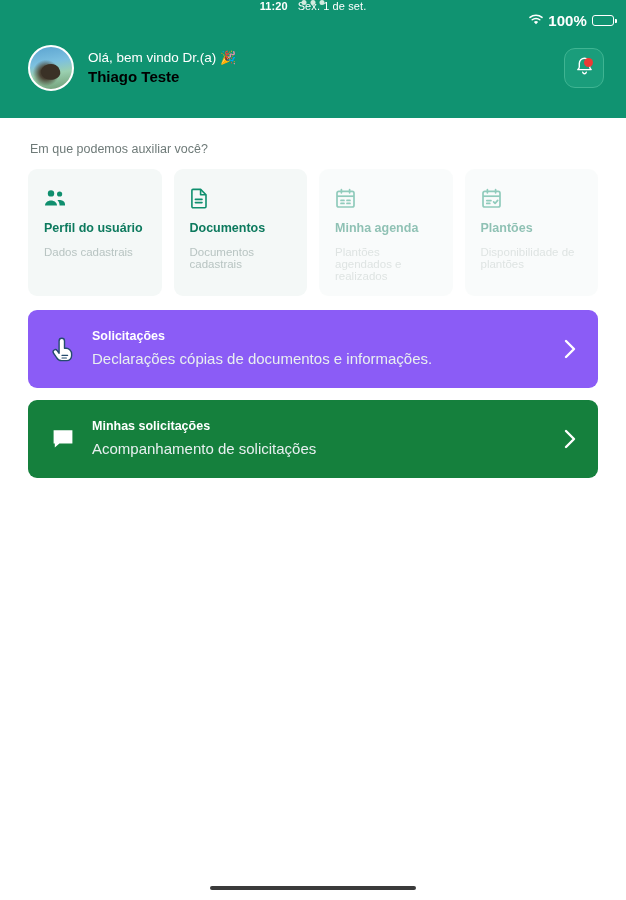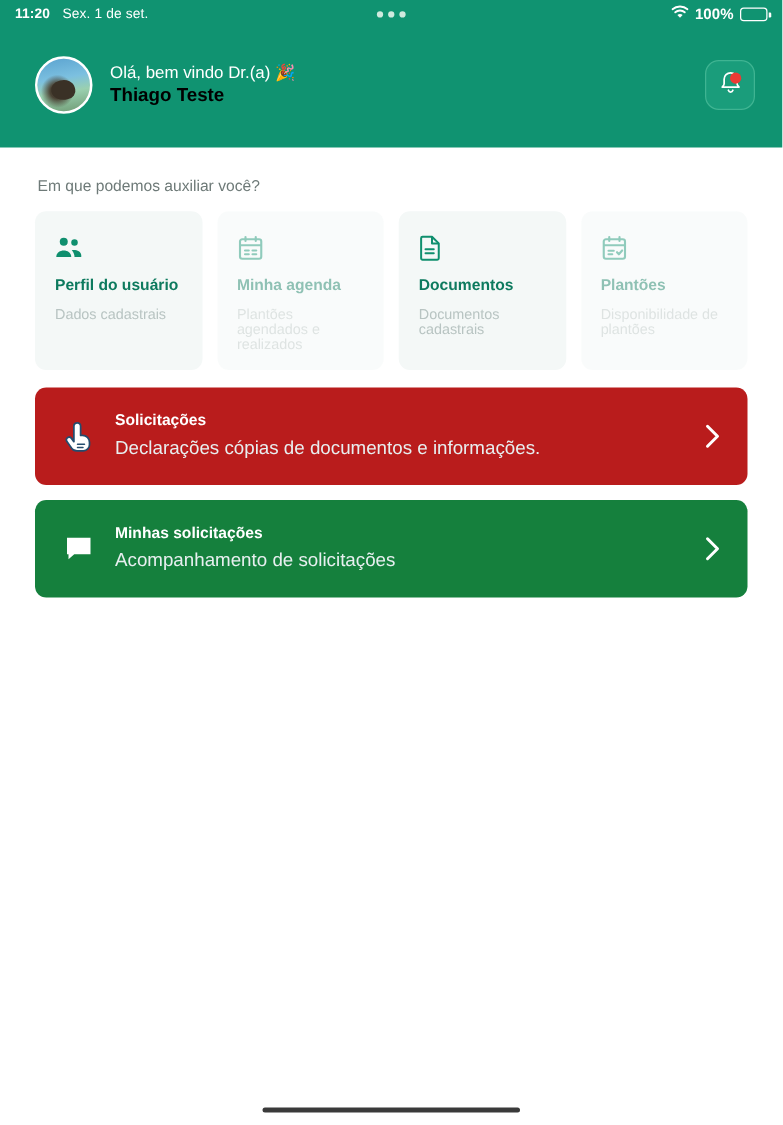--- a/index.html
+++ b/index.html
@@ -29,20 +29,21 @@
   
   .statusbar {
     height: 22px;
     display: flex;
     align-items: center;
     padding: 0 12px;
     color: #ffffff;
     font-size: 11px;
     font-weight: bold;
     letter-spacing: 0.1px;
+    flex-direction: column;
   }
   .sb-left { display: flex; align-items: center; gap: 10px; white-space: nowrap; }
   .sb-time { font-size: 11px; font-weight: bold; }
   .sb-date { font-size: 11px; font-weight: normal; }
   .sb-center {
     position: absolute;
     left: 50%;
     transform: translateX(-50%);
     display: flex;
     gap: 4px;
@@ -52,21 +53,21 @@
     width: 5px; height: 5px;
     border-radius: 50%;
     background: #cfeade;
   }
   .sb-right {
     margin-left: auto;
     display: flex;
     align-items: center;
     gap: 5px;
   }
-  .sb-pct { font-size: 12px; font-weight: bold; }
+  .sb-pct { font-size: 15px; font-weight: bold; }
   .batt {
     width: 22px; height: 11px;
     border: 1.4px solid #ffffff;
     border-radius: 3px;
     position: relative;
     padding: 1px;
   }
   .batt::after {
     content: "";
     position: absolute;
@@ -182,21 +183,21 @@
   
   .banner {
     margin-top: 12px;
     border-radius: 9px;
     height: 78px;
     display: flex;
     align-items: center;
     padding: 0 20px 0 18px;
     cursor: pointer;
   }
-  .banner.blue { background: #b91c1c; margin-top: 14px; }
+  .banner.blue { background: #8b5cf6; margin-top: 14px; }
   .banner.green { background: #15803d; margin-top: 12px; }
 
   .banner-icon {
     width: 34px;
     flex: 0 0 34px;
     display: flex;
     align-items: center;
     justify-content: center;
     color: #ffffff;
   }
@@ -292,43 +293,43 @@
           <circle cx="7" cy="4.4" r="3.2"></circle>
           <circle cx="15.6" cy="5" r="2.6"></circle>
           <path d="M1 16.6c0-3.1 2.7-5.2 6-5.2s6 2.1 6 5.2H1z"></path>
           <path d="M13.4 11.1c2.9-0.6 7.6 0.4 7.6 4.1v1.4h-5.4c0-2.1-0.8-4.1-2.2-5.5z"></path>
         </svg>
       </div>
       <div class="card-title">Perfil do usuário</div>
       <div class="card-sub">Dados cadastrais</div>
     </div>
 
+    <div class="card">
+      <div class="card-icon">
+        <svg width="19" height="22" viewBox="0 0 19 22" fill="none" stroke="currentColor" stroke-width="1.6">
+          <path d="M3 2.4h7.6l5.4 5.3v11.9c0 0.6-0.5 1.1-1.1 1.1H3c-0.6 0-1.1-0.5-1.1-1.1V3.5c0-0.6 0.5-1.1 1.1-1.1z" stroke-linejoin="round"></path>
+          <path d="M10.6 2.4v5.3H16" stroke-linejoin="round"></path>
+          <path d="M5.4 12.4h6.6M5.4 15.6h6.6" stroke-linecap="round"></path>
+        </svg>
+      </div>
+      <div class="card-title">Documentos</div>
+      <div class="card-sub">Documentos cadastrais</div>
+    </div>
+
     <div class="card faded">
       <div class="card-icon">
         <svg width="21" height="21" viewBox="0 0 21 21" fill="none" stroke="currentColor" stroke-width="1.7">
           <rect x="2" y="3.4" width="17" height="15.6" rx="1.8"></rect>
           <path d="M2 8.2h17"></path>
           <path d="M6.4 1.6v3.2M14.6 1.6v3.2" stroke-linecap="round"></path>
           <path d="M6 12.4h3M12 12.4h3M6 15.4h3M12 15.4h3" stroke-linecap="round"></path>
         </svg>
       </div>
       <div class="card-title">Minha agenda</div>
       <div class="card-sub">Plantões agendados e realizados</div>
-    </div>
-
-    <div class="card">
-      <div class="card-icon">
-        <svg width="19" height="22" viewBox="0 0 19 22" fill="none" stroke="currentColor" stroke-width="1.6">
-          <path d="M3 2.4h7.6l5.4 5.3v11.9c0 0.6-0.5 1.1-1.1 1.1H3c-0.6 0-1.1-0.5-1.1-1.1V3.5c0-0.6 0.5-1.1 1.1-1.1z" stroke-linejoin="round"></path>
-          <path d="M10.6 2.4v5.3H16" stroke-linejoin="round"></path>
-          <path d="M5.4 12.4h6.6M5.4 15.6h6.6" stroke-linecap="round"></path>
-        </svg>
-      </div>
-      <div class="card-title">Documentos</div>
-      <div class="card-sub">Documentos cadastrais</div>
     </div>
 
     <div class="card faded">
       <div class="card-icon">
         <svg width="21" height="21" viewBox="0 0 21 21" fill="none" stroke="currentColor" stroke-width="1.7">
           <rect x="2" y="3.4" width="17" height="15.6" rx="1.8"></rect>
           <path d="M2 8.2h17"></path>
           <path d="M6.4 1.6v3.2M14.6 1.6v3.2" stroke-linecap="round"></path>
           <path d="M5.8 12.6h4.2M5.8 15.4h3" stroke-linecap="round"></path>
           <path d="M12.6 13.8l1.5 1.6 2.6-3" stroke-linecap="round" stroke-linejoin="round"></path>

